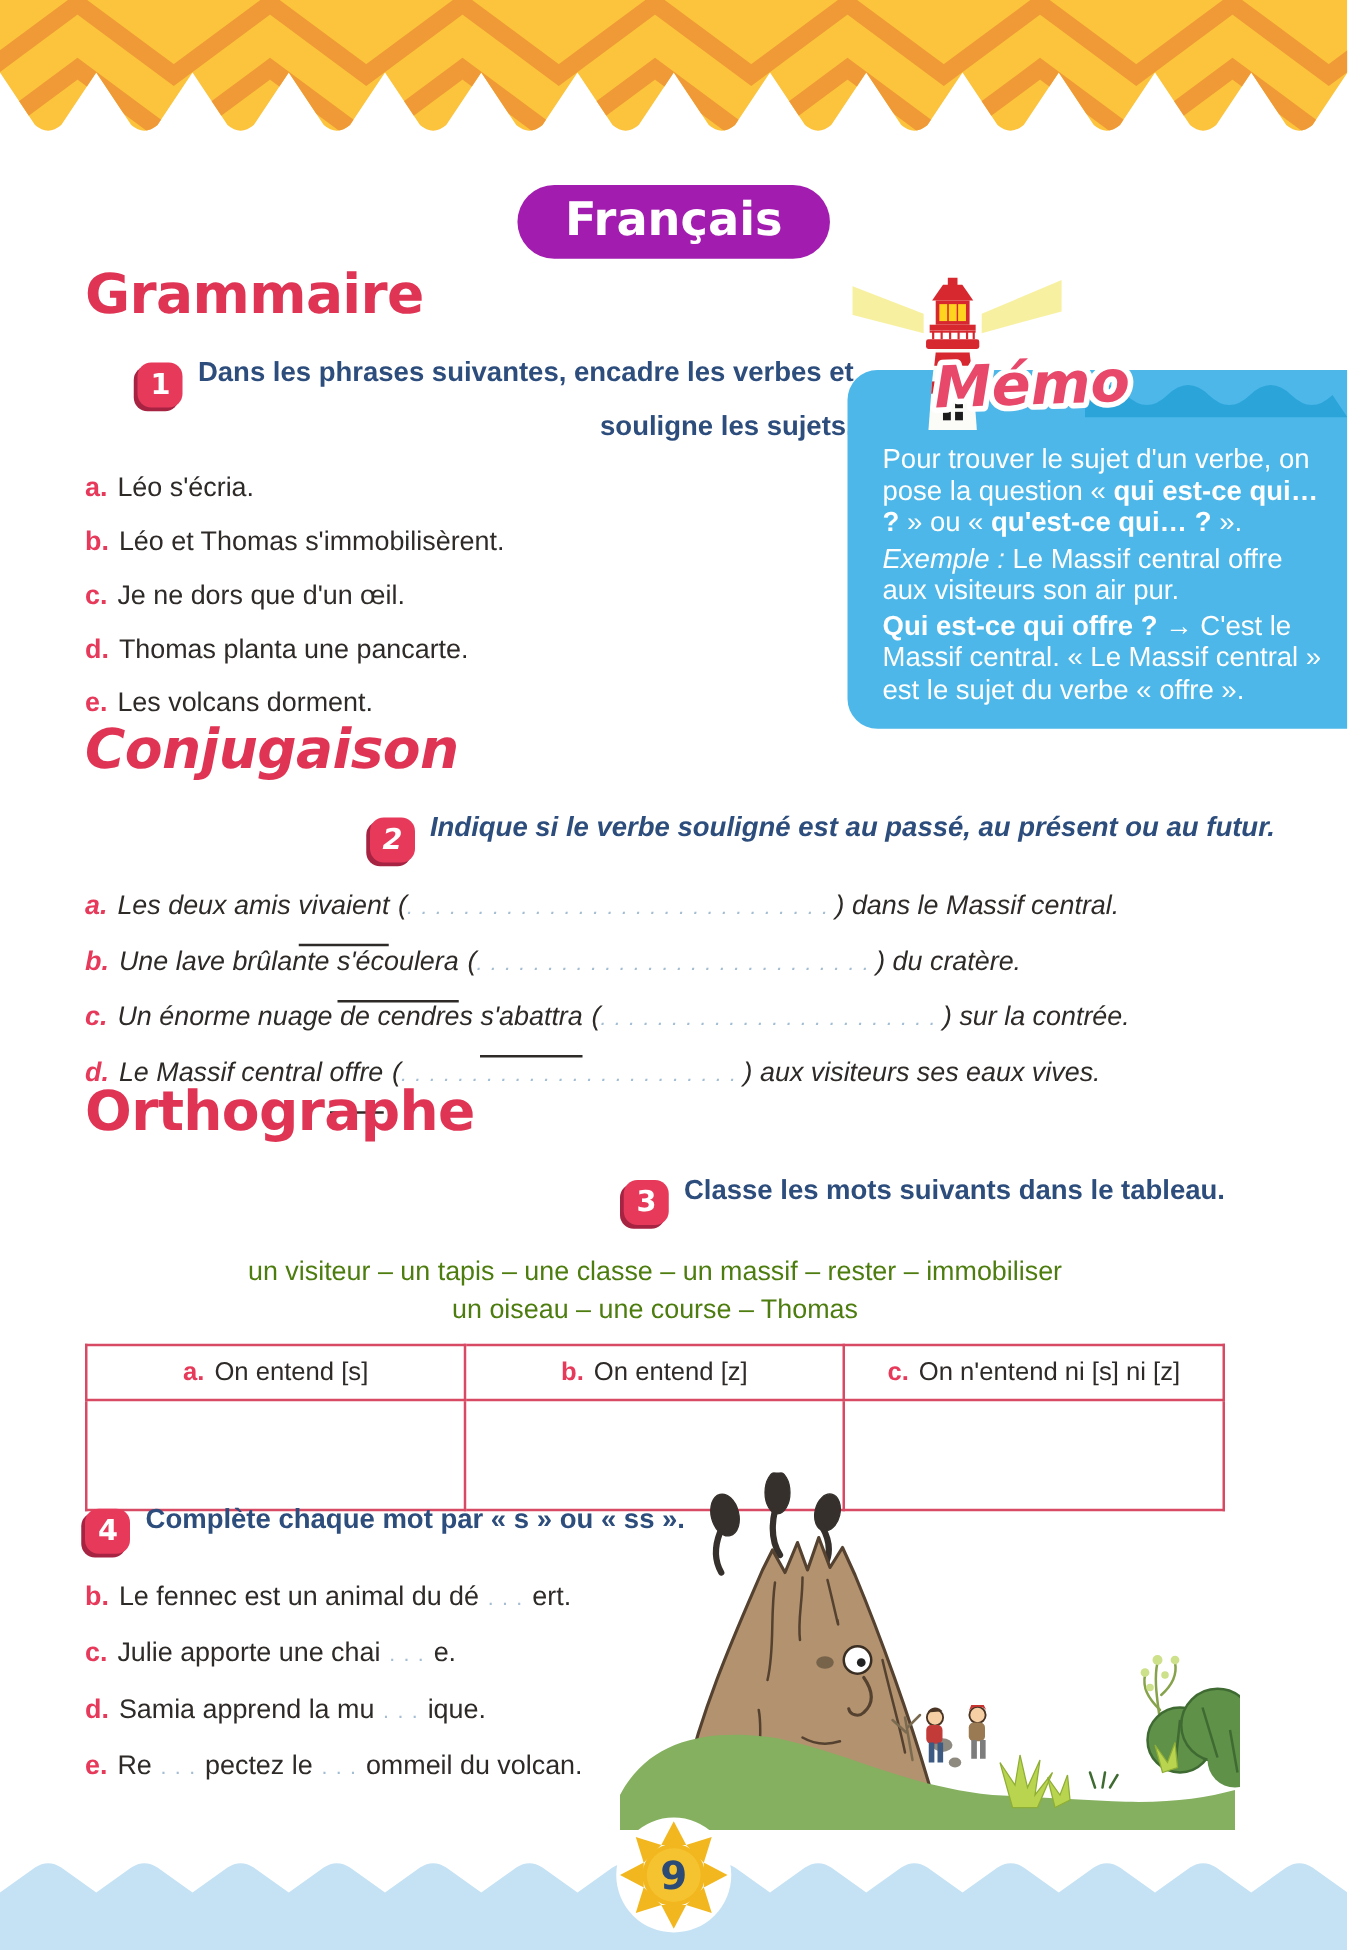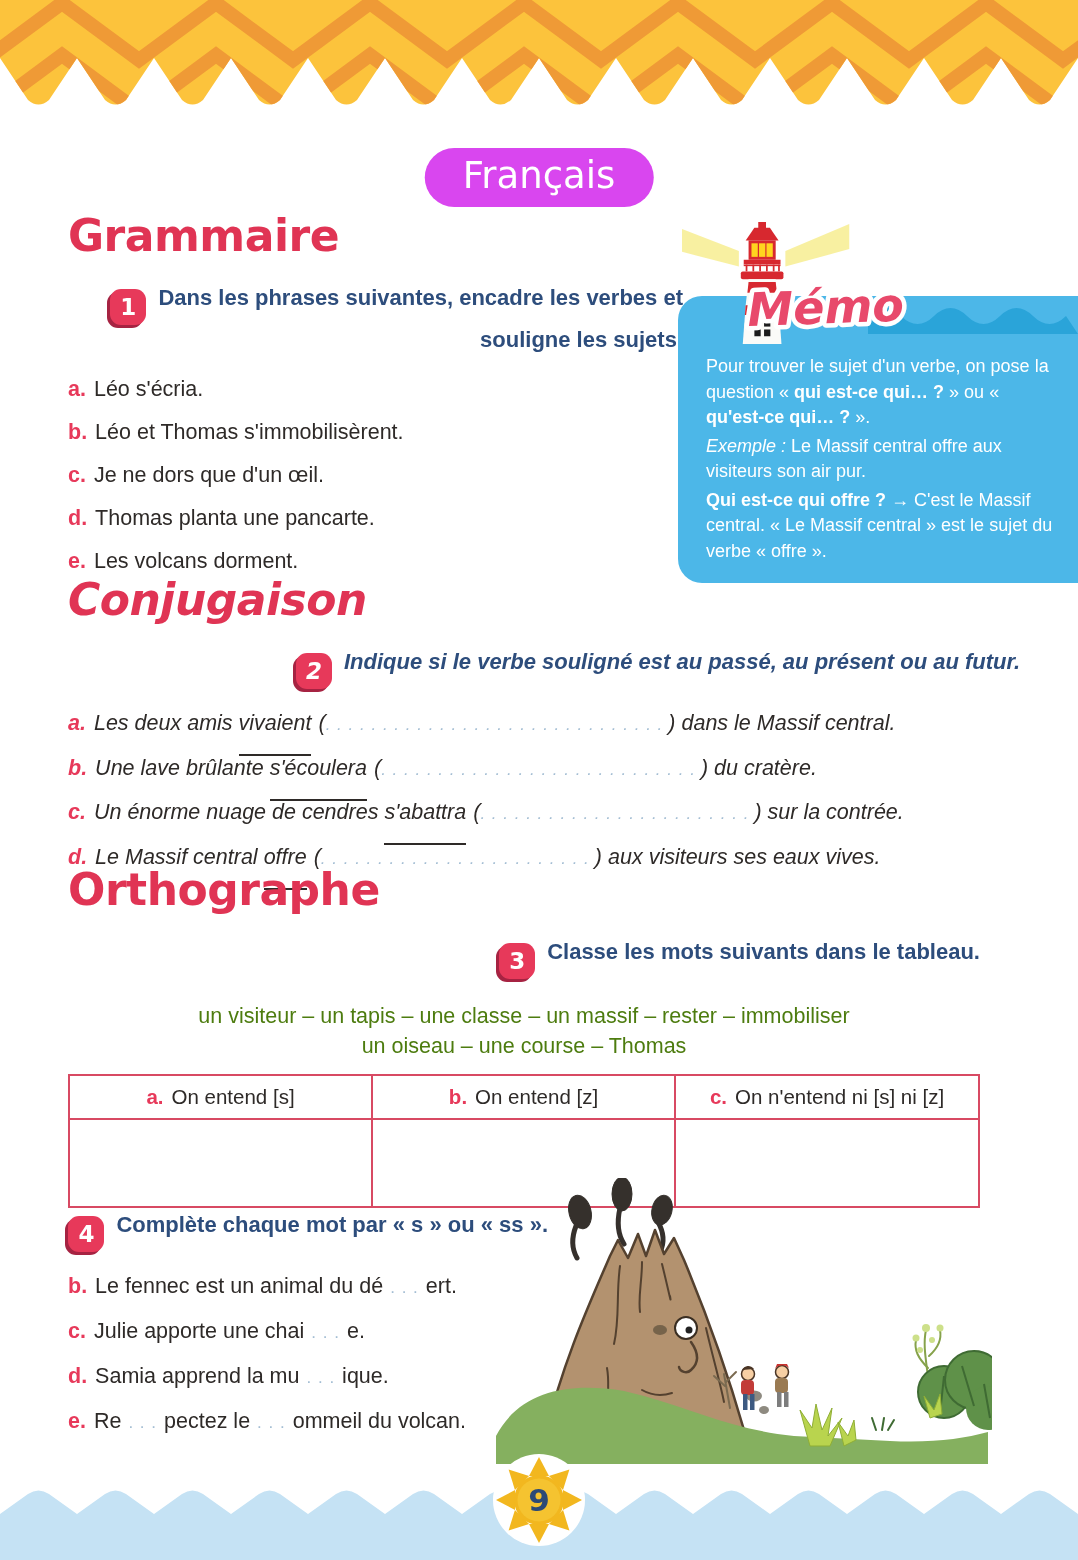--- a/index.html
+++ b/index.html
@@ -1,22 +1,22 @@
 <!DOCTYPE html>
 <html><head>
 <meta charset="utf-8">
 <style>
   html,body{margin:0;padding:0;background:#fff;}
   .page{position:relative;width:1078px;height:1560px;background:#fff;overflow:hidden;
         font-family:"Liberation Sans",sans-serif;color:#2e2a28;}
   svg{display:block;}
   .banner{position:absolute;top:0;left:0;width:1078px;height:110px;}
   .title-pill{position:absolute;top:148px;left:50%;transform:translateX(-50%);
-      background:#d946ef;color:#fff;border-radius:30px;padding:6px 38px 10px 38px;
-      font-family:"DejaVu Sans",sans-serif;font-size:37px;font-weight:normal;}
+      background:#a21caf;color:#fff;border-radius:30px;padding:6px 38px 10px 38px;
+      font-family:"DejaVu Sans",sans-serif;font-size:37px;font-weight:bold;}
   .sec{position:absolute;left:68px;}
   .sec-grammaire{top:210px;width:615px;}
   .sec-conjugaison{top:574px;width:952px;font-style:italic;}
   .sec-orthographe{top:864px;width:912px;}
   .sec-ex4{top:1194px;width:480px;}
   h2{margin:0;font-family:"DejaVu Sans",sans-serif;font-size:44px;font-weight:bold;
      color:#e03454;letter-spacing:-0.5px;}
   .exo-head{margin-top:22px;font-size:22px;font-weight:bold;color:#2d4d7c;line-height:30px;text-align:right;}
   .badge{display:inline-flex;width:36px;height:36px;background:#e7395a;color:#fff;
      border-radius:11px;align-items:center;justify-content:center;font-size:23px;
@@ -35,21 +35,21 @@
   table.classement{margin-top:13px;width:100%;border-collapse:collapse;}
   table.classement th,table.classement td{border:2.5px solid #d84a63;}
   table.classement th{height:40px;font-weight:normal;font-size:20.5px;color:#2e2a28;}
   table.classement td{height:84px;background:#fff;}
   
   .memo-box{position:absolute;top:296px;right:0;width:400px;height:287px;
       background:#4cb7e8;border-radius:24px 0 0 24px;}
   .memo-wave{position:absolute;top:-16px;right:0;width:210px;height:54px;}
   .lighthouse{position:absolute;left:4px;top:-74px;width:168px;height:122px;}
   .memo-title-svg{position:absolute;left:58px;top:-26px;width:240px;height:76px;}
-  .memo-body{position:relative;padding:58px 16px 0 28px;font-size:18px;
+  .memo-body{position:relative;padding:58px 16px 0 28px;font-size:22px;
       line-height:25.5px;color:#fff;}
   .memo-body p{margin:0 0 3px 0;}
   .b{font-weight:bold;}
   .i{font-style:italic;}
   .bi{font-weight:bold;}
   .volcano{position:absolute;left:492px;top:1178px;width:500px;height:290px;}
   .footer-wave{position:absolute;left:0;bottom:0;width:1078px;height:110px;}
 </style>
 </head>
 <body>
@@ -160,21 +160,21 @@
       <tr>
         <td></td>
         <td></td>
         <td></td>
       </tr>
     </tbody>
       </table>
   </section>
 
   <section class="sec sec-ex4">
-    <p class="exo-head" style="margin-top:16px"><span class="badge">4</span><span>Complète chaque mot par « s » ou « ss ».</span></p>
+    <p class="exo-head" style="margin-top:6px"><span class="badge">4</span><span>Complète chaque mot par « s » ou « ss ».</span></p>
     <div class="item"><span class="lab">b.</span><span>Le fennec est un animal du dé</span><span class="blank">. . .</span><span>ert.</span></div>
     <div class="item"><span class="lab">c.</span><span>Julie apporte une chai</span><span class="blank">. . .</span><span>e.</span></div>
     <div class="item"><span class="lab">d.</span><span>Samia apprend la mu</span><span class="blank">. . .</span><span>ique.</span></div>
     <div class="item"><span class="lab">e.</span><span>Re</span><span class="blank">. . .</span><span>pectez le</span><span class="blank">. . .</span><span>ommeil du volcan.</span></div>
   </section>
 
   <svg class="volcano" viewBox="0 0 500 290">
 
     <g fill="#35302c" stroke="#35302c">
       <ellipse cx="88" cy="34" rx="11" ry="17" transform="rotate(-14 88 34)"></ellipse>

